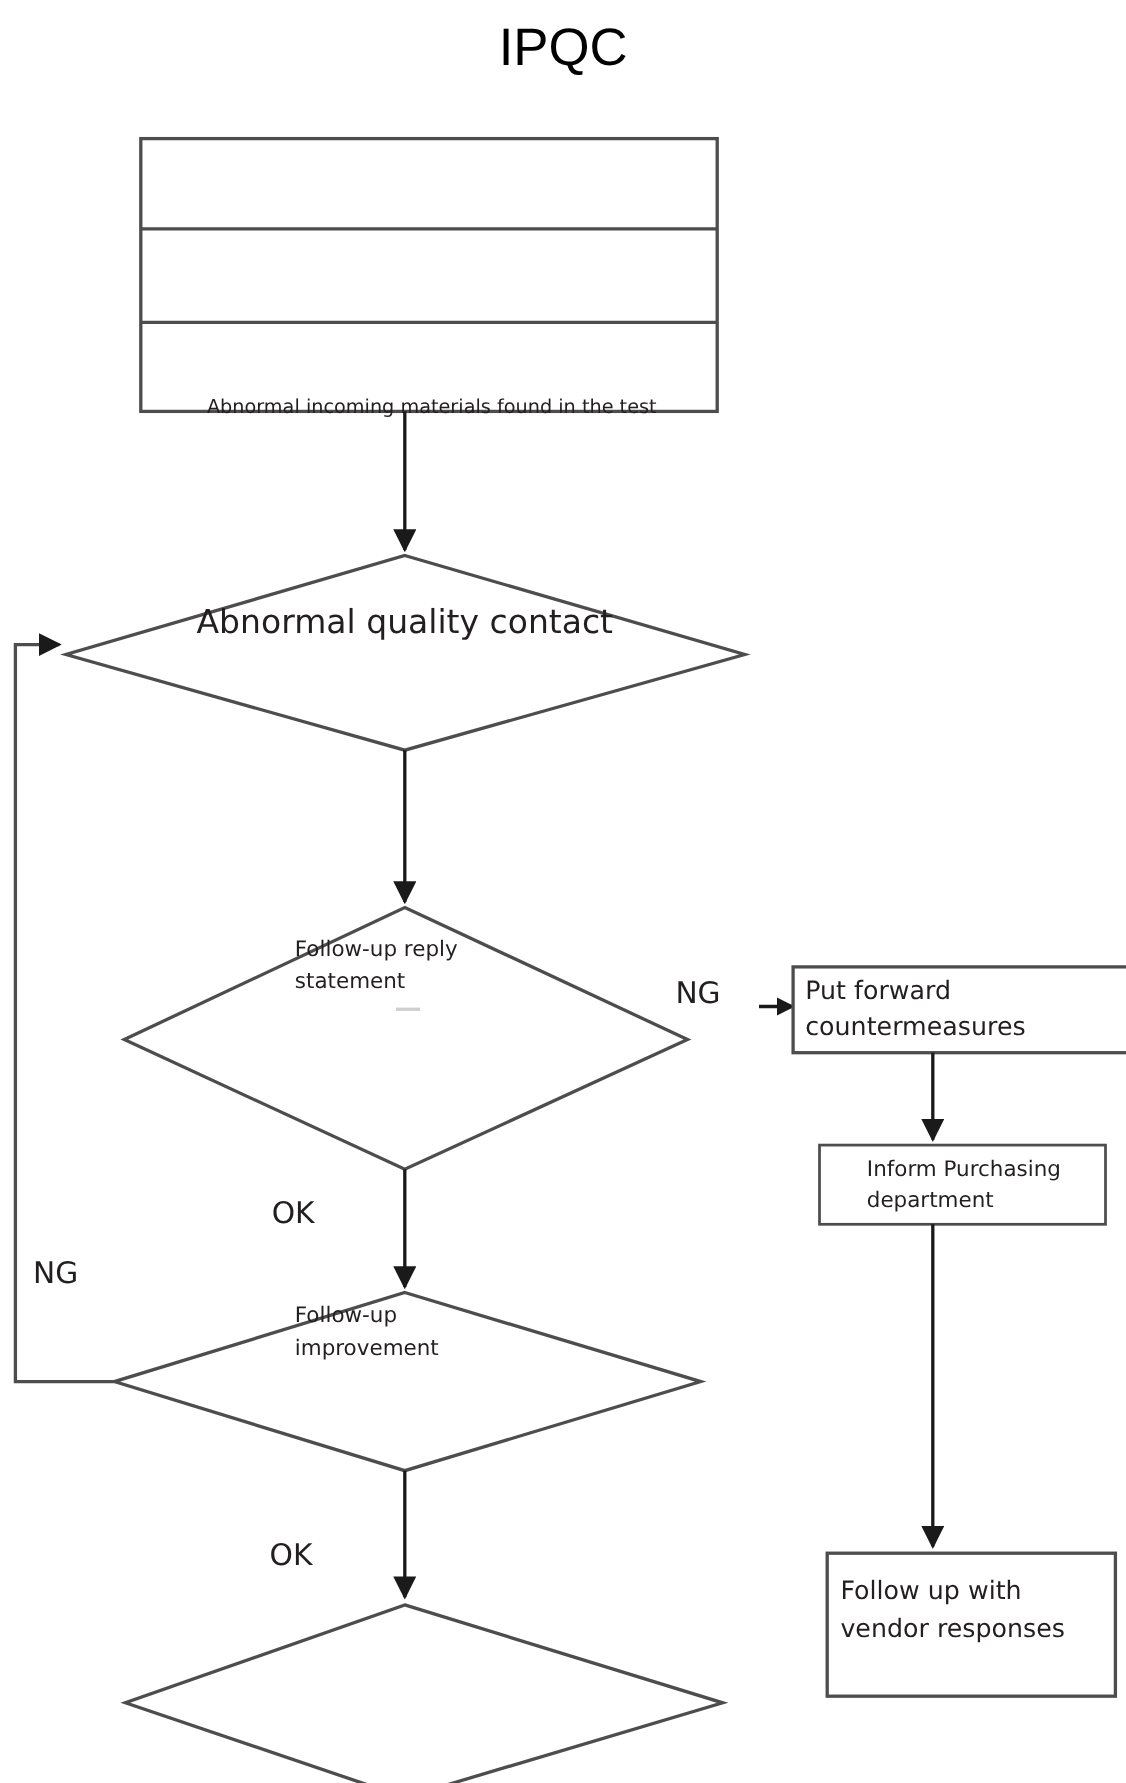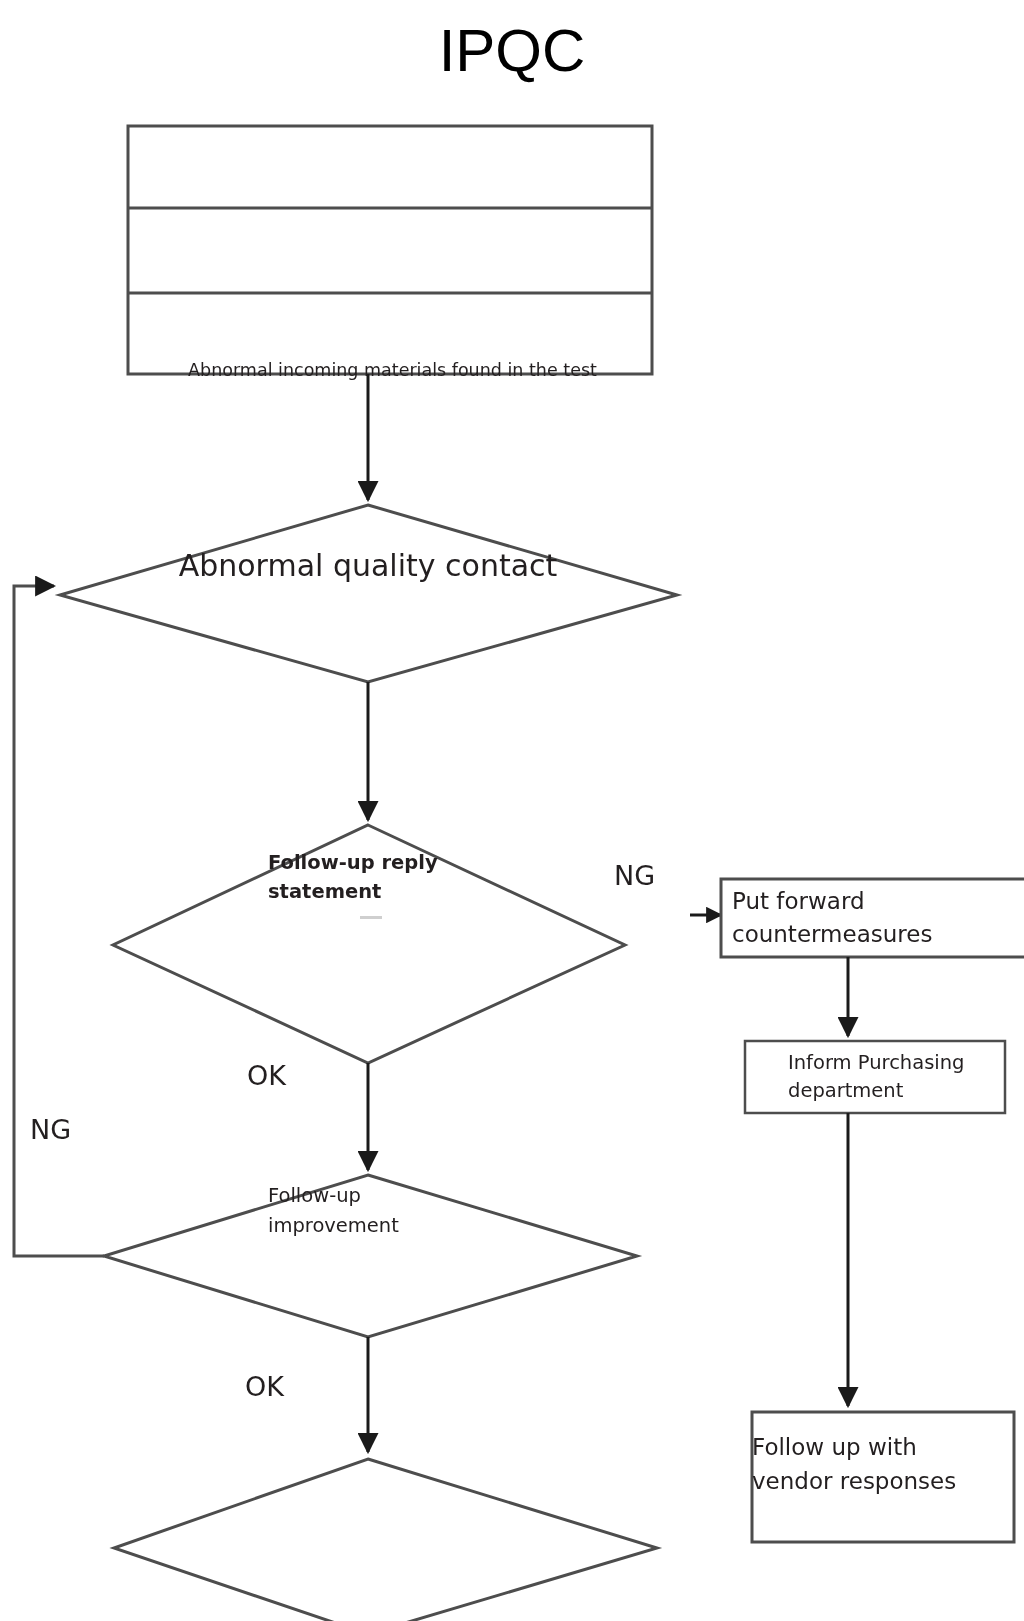--- a/index.html
+++ b/index.html
@@ -39,21 +39,21 @@
     white-space: pre-line;
   }
   
   #title {
     position: absolute;
     left: 0;
     top: 16px;
     width: 1024px;
     text-align: center;
     font-family: "Liberation Sans", sans-serif;
-    font-size: 60px;
+    font-size: 48px;
     font-weight: 400;
     color: #000000;
     letter-spacing: 0px;
   }
   
   #topbox-main {
     left: 140px;
     top: 140px;
     width: 505px;
     height: 130px;
@@ -82,21 +82,20 @@
   #d2-label {
     left: 208px;
     top: 846px;
     width: 320px;
     height: 62px;
     font-size: 19.5px;
     justify-content: flex-start;
     padding-left: 60px;
     text-align: left;
     line-height: 1.5;
-    font-weight: bold;
   }
   #d3-label {
     left: 208px;
     top: 1180px;
     width: 320px;
     height: 62px;
     font-size: 19.5px;
     justify-content: flex-start;
     padding-left: 60px;
     text-align: left;
@@ -134,29 +133,31 @@
     margin-left: 27px;
   }
   #p3-label {
     left: 752px;
     top: 1412px;
     width: 262px;
     height: 104px;
     font-size: 23px;
     justify-content: flex-start;
     text-align: left;
+    padding-left: 12px;
     line-height: 1.5;
   }
   
   .edge-label {
     position: absolute;
     font-size: 27px;
     color: #231f20;
     font-family: "DejaVu Sans", sans-serif;
     white-space: nowrap;
+    margin-top: 28px;
   }
   #lbl-ng-right { left: 614px; top: 860px; }
   #lbl-ok-1     { left: 247px; top: 1060px; }
   #lbl-ng-left  { left: 30px;  top: 1114px; }
   #lbl-ok-2     { left: 245px; top: 1371px; }
   
   #artifact-dash {
     position: absolute;
     left: 360px;
     top: 916px;

